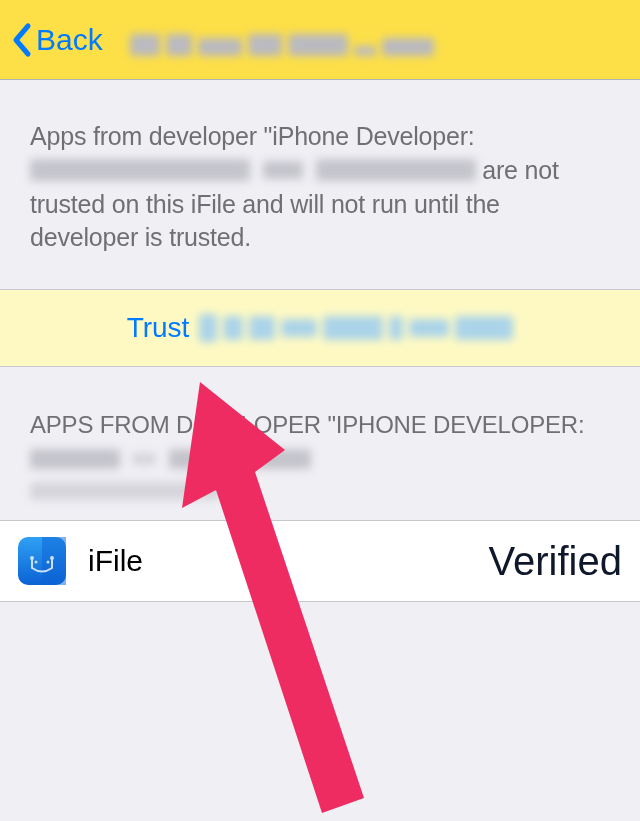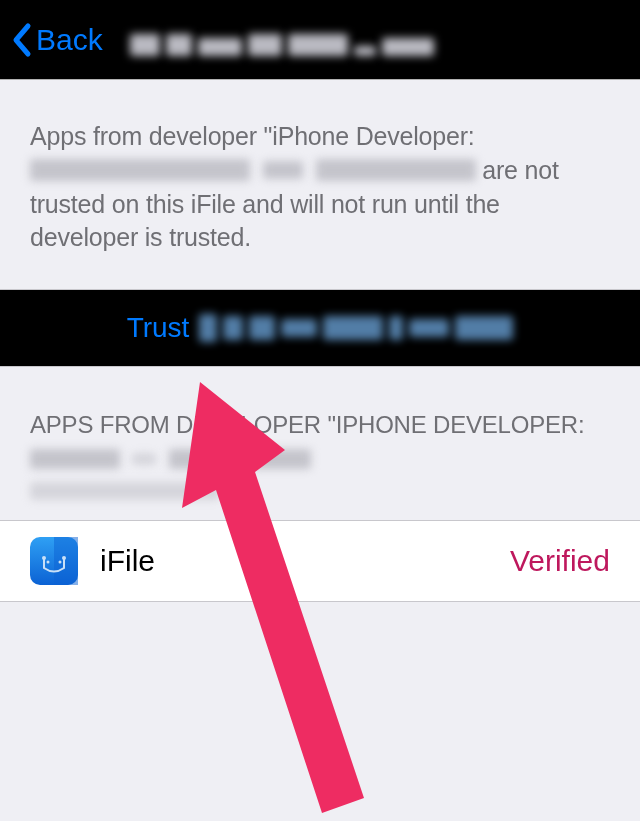--- a/index.html
+++ b/index.html
@@ -9,21 +9,21 @@
       width: 640px;
       height: 821px;
       overflow: hidden;
       position: relative;
       color: #000;
     }
     .navbar {
       display: flex;
       align-items: center;
       height: 80px;
-      background: #000000;
+      background: #fde047;
       border-bottom: 1px solid #b2b2b2;
       padding: 0 10px;
       position: relative;
     }
     .back-btn {
       display: flex;
       align-items: center;
       color: #007aff;
       font-size: 30px;
       font-weight: 400;
@@ -56,21 +56,21 @@
       display: inline-block;
       vertical-align: middle;
       background: #c4c4cb;
       height: 22px;
       border-radius: 3px;
       filter: blur(4px);
       position: relative;
       top: -2px;
     }
     .trust-row {
-      background: #000000;
+      background: #fef9c3;
       border-top: 1px solid #c8c7cc;
       border-bottom: 1px solid #c8c7cc;
       display: flex;
       justify-content: center;
       align-items: center;
       height: 78px;
       cursor: pointer;
     }
     .trust-label {
       color: #007aff;
@@ -100,38 +100,38 @@
       filter: blur(4px);
       margin-right: 6px;
     }
     .app-row {
       background: #fff;
       border-top: 1px solid #c8c7cc;
       border-bottom: 1px solid #c8c7cc;
       display: flex;
       align-items: center;
       height: 82px;
-      padding: 0 30px;
+      padding: 0 18px;
     }
     .app-icon {
       width: 48px;
       height: 48px;
       border-radius: 10px;
       margin-right: 22px;
       flex-shrink: 0;
     }
     .app-name {
       font-size: 30px;
       font-weight: 400;
       color: #000;
       flex: 1;
     }
     .app-status {
-      font-size: 30px;
-      color: #be185d;
+      font-size: 40px;
+      color: #0f172a;
     }
     .arrow {
       position: absolute;
       pointer-events: none;
       z-index: 100;
     }
   </style>
 </head>
 <body>
 

